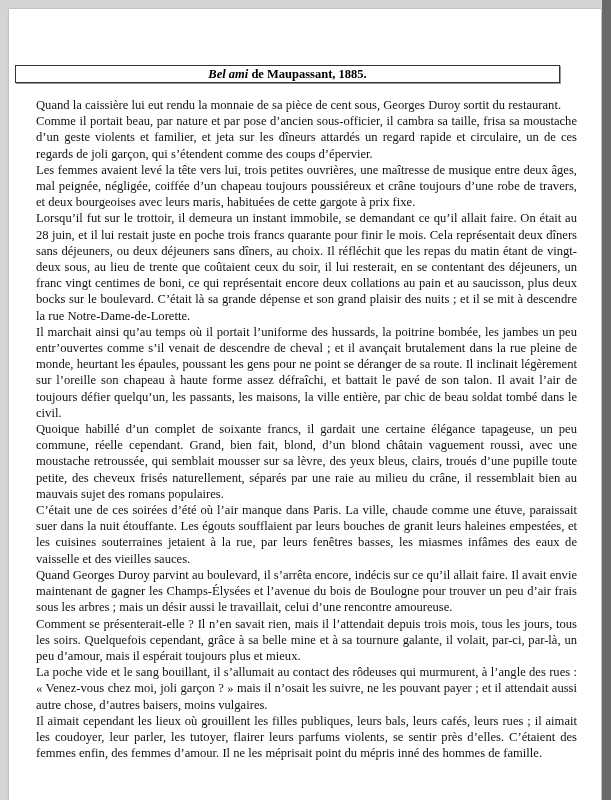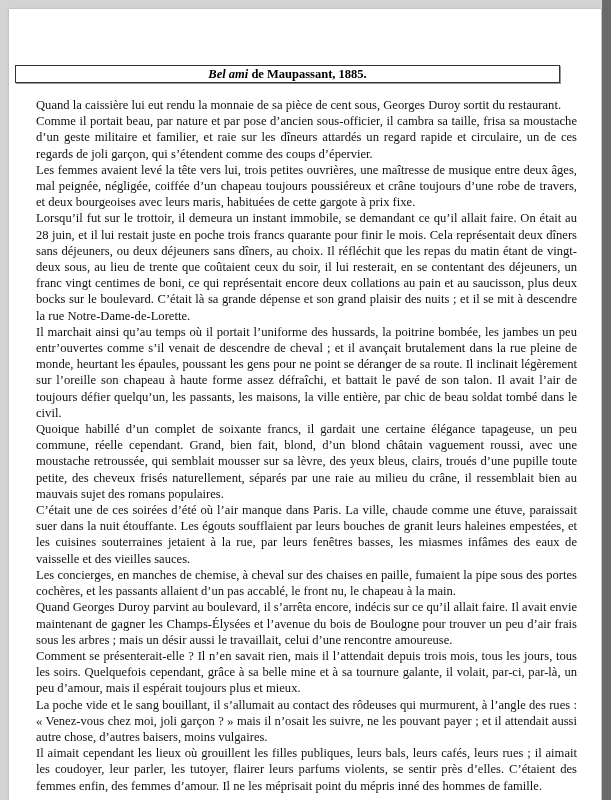--- a/index.html
+++ b/index.html
@@ -31,26 +31,25 @@
   }
   .body-text p { margin: 0; }
 </style>
 </head>
 <body>
 
 <div class="page">
   <div class="title-box"><i>Bel ami</i><span> de Maupassant, 1885.</span></div>
   <div class="body-text">
     <p>Quand la caissière lui eut rendu la monnaie de sa pièce de cent sous, Georges Duroy sortit du restaurant.</p>
-    <p>Comme il portait beau, par nature et par pose d’ancien sous-officier, il cambra sa taille, frisa sa moustache d’un geste militaire et familier, et raie sur les dîneurs attardés un regard rapide et circulaire, un de ces regards de joli garçon, qui s’étendent comme des coups d’épervier.</p>
+    <p>Comme il portait beau, par nature et par pose d’ancien sous-officier, il cambra sa taille, frisa sa moustache d’un geste violents et familier, et jeta sur les dîneurs attardés un regard rapide et circulaire, un de ces regards de joli garçon, qui s’étendent comme des coups d’épervier.</p>
     <p>Les femmes avaient levé la tête vers lui, trois petites ouvrières, une maîtresse de musique entre deux âges, mal peignée, négligée, coiffée d’un chapeau toujours poussiéreux et crâne toujours d’une robe de travers, et deux bourgeoises avec leurs maris, habituées de cette gargote à prix fixe.</p>
     <p>Lorsqu’il fut sur le trottoir, il demeura un instant immobile, se demandant ce qu’il allait faire. On était au 28 juin, et il lui restait juste en poche trois francs quarante pour finir le mois. Cela représentait deux dîners sans déjeuners, ou deux déjeuners sans dîners, au choix. Il réfléchit que les repas du matin étant de vingt-deux sous, au lieu de trente que coûtaient ceux du soir, il lui resterait, en se contentant des déjeuners, un franc vingt centimes de boni, ce qui représentait encore deux collations au pain et au saucisson, plus deux bocks sur le boulevard. C’était là sa grande dépense et son grand plaisir des nuits ; et il se mit à descendre la rue Notre-Dame-de-Lorette.</p>
     <p>Il marchait ainsi qu’au temps où il portait l’uniforme des hussards, la poitrine bombée, les jambes un peu entr’ouvertes comme s’il venait de descendre de cheval ; et il avançait brutalement dans la rue pleine de monde, heurtant les épaules, poussant les gens pour ne point se déranger de sa route. Il inclinait légèrement sur l’oreille son chapeau à haute forme assez défraîchi, et battait le pavé de son talon. Il avait l’air de toujours défier quelqu’un, les passants, les maisons, la ville entière, par chic de beau soldat tombé dans le civil.</p>
     <p>Quoique habillé d’un complet de soixante francs, il gardait une certaine élégance tapageuse, un peu commune, réelle cependant. Grand, bien fait, blond, d’un blond châtain vaguement roussi, avec une moustache retroussée, qui semblait mousser sur sa lèvre, des yeux bleus, clairs, troués d’une pupille toute petite, des cheveux frisés naturellement, séparés par une raie au milieu du crâne, il ressemblait bien au mauvais sujet des romans populaires.</p>
     <p>C’était une de ces soirées d’été où l’air manque dans Paris. La ville, chaude comme une étuve, paraissait suer dans la nuit étouffante. Les égouts soufflaient par leurs bouches de granit leurs haleines empestées, et les cuisines souterraines jetaient à la rue, par leurs fenêtres basses, les miasmes infâmes des eaux de vaisselle et des vieilles sauces.</p>
-    <p>Les concierges, en manches de chemise, à cheval sur des chaises en paille, fumaient la pipe sous des portes cochères, et les passants allaient d’un pas accablé, le front nu, le chapeau à la main.</p>
     <p>Quand Georges Duroy parvint au boulevard, il s’arrêta encore, indécis sur ce qu’il allait faire. Il avait envie maintenant de gagner les Champs-Élysées et l’avenue du bois de Boulogne pour trouver un peu d’air frais sous les arbres ; mais un désir aussi le travaillait, celui d’une rencontre amoureuse.</p>
     <p>Comment se présenterait-elle ? Il n’en savait rien, mais il l’attendait depuis trois mois, tous les jours, tous les soirs. Quelquefois cependant, grâce à sa belle mine et à sa tournure galante, il volait, par-ci, par-là, un peu d’amour, mais il espérait toujours plus et mieux.</p>
     <p>La poche vide et le sang bouillant, il s’allumait au contact des rôdeuses qui murmurent, à l’angle des rues : « Venez-vous chez moi, joli garçon ? » mais il n’osait les suivre, ne les pouvant payer ; et il attendait aussi autre chose, d’autres baisers, moins vulgaires.</p>
     <p>Il aimait cependant les lieux où grouillent les filles publiques, leurs bals, leurs cafés, leurs rues ; il aimait les coudoyer, leur parler, les tutoyer, flairer leurs parfums violents, se sentir près d’elles. C’étaient des femmes enfin, des femmes d’amour. Il ne les méprisait point du mépris inné des hommes de famille.</p>
   </div>
 </div>
 <div class="right-strip"></div>
 
 </body></html>

